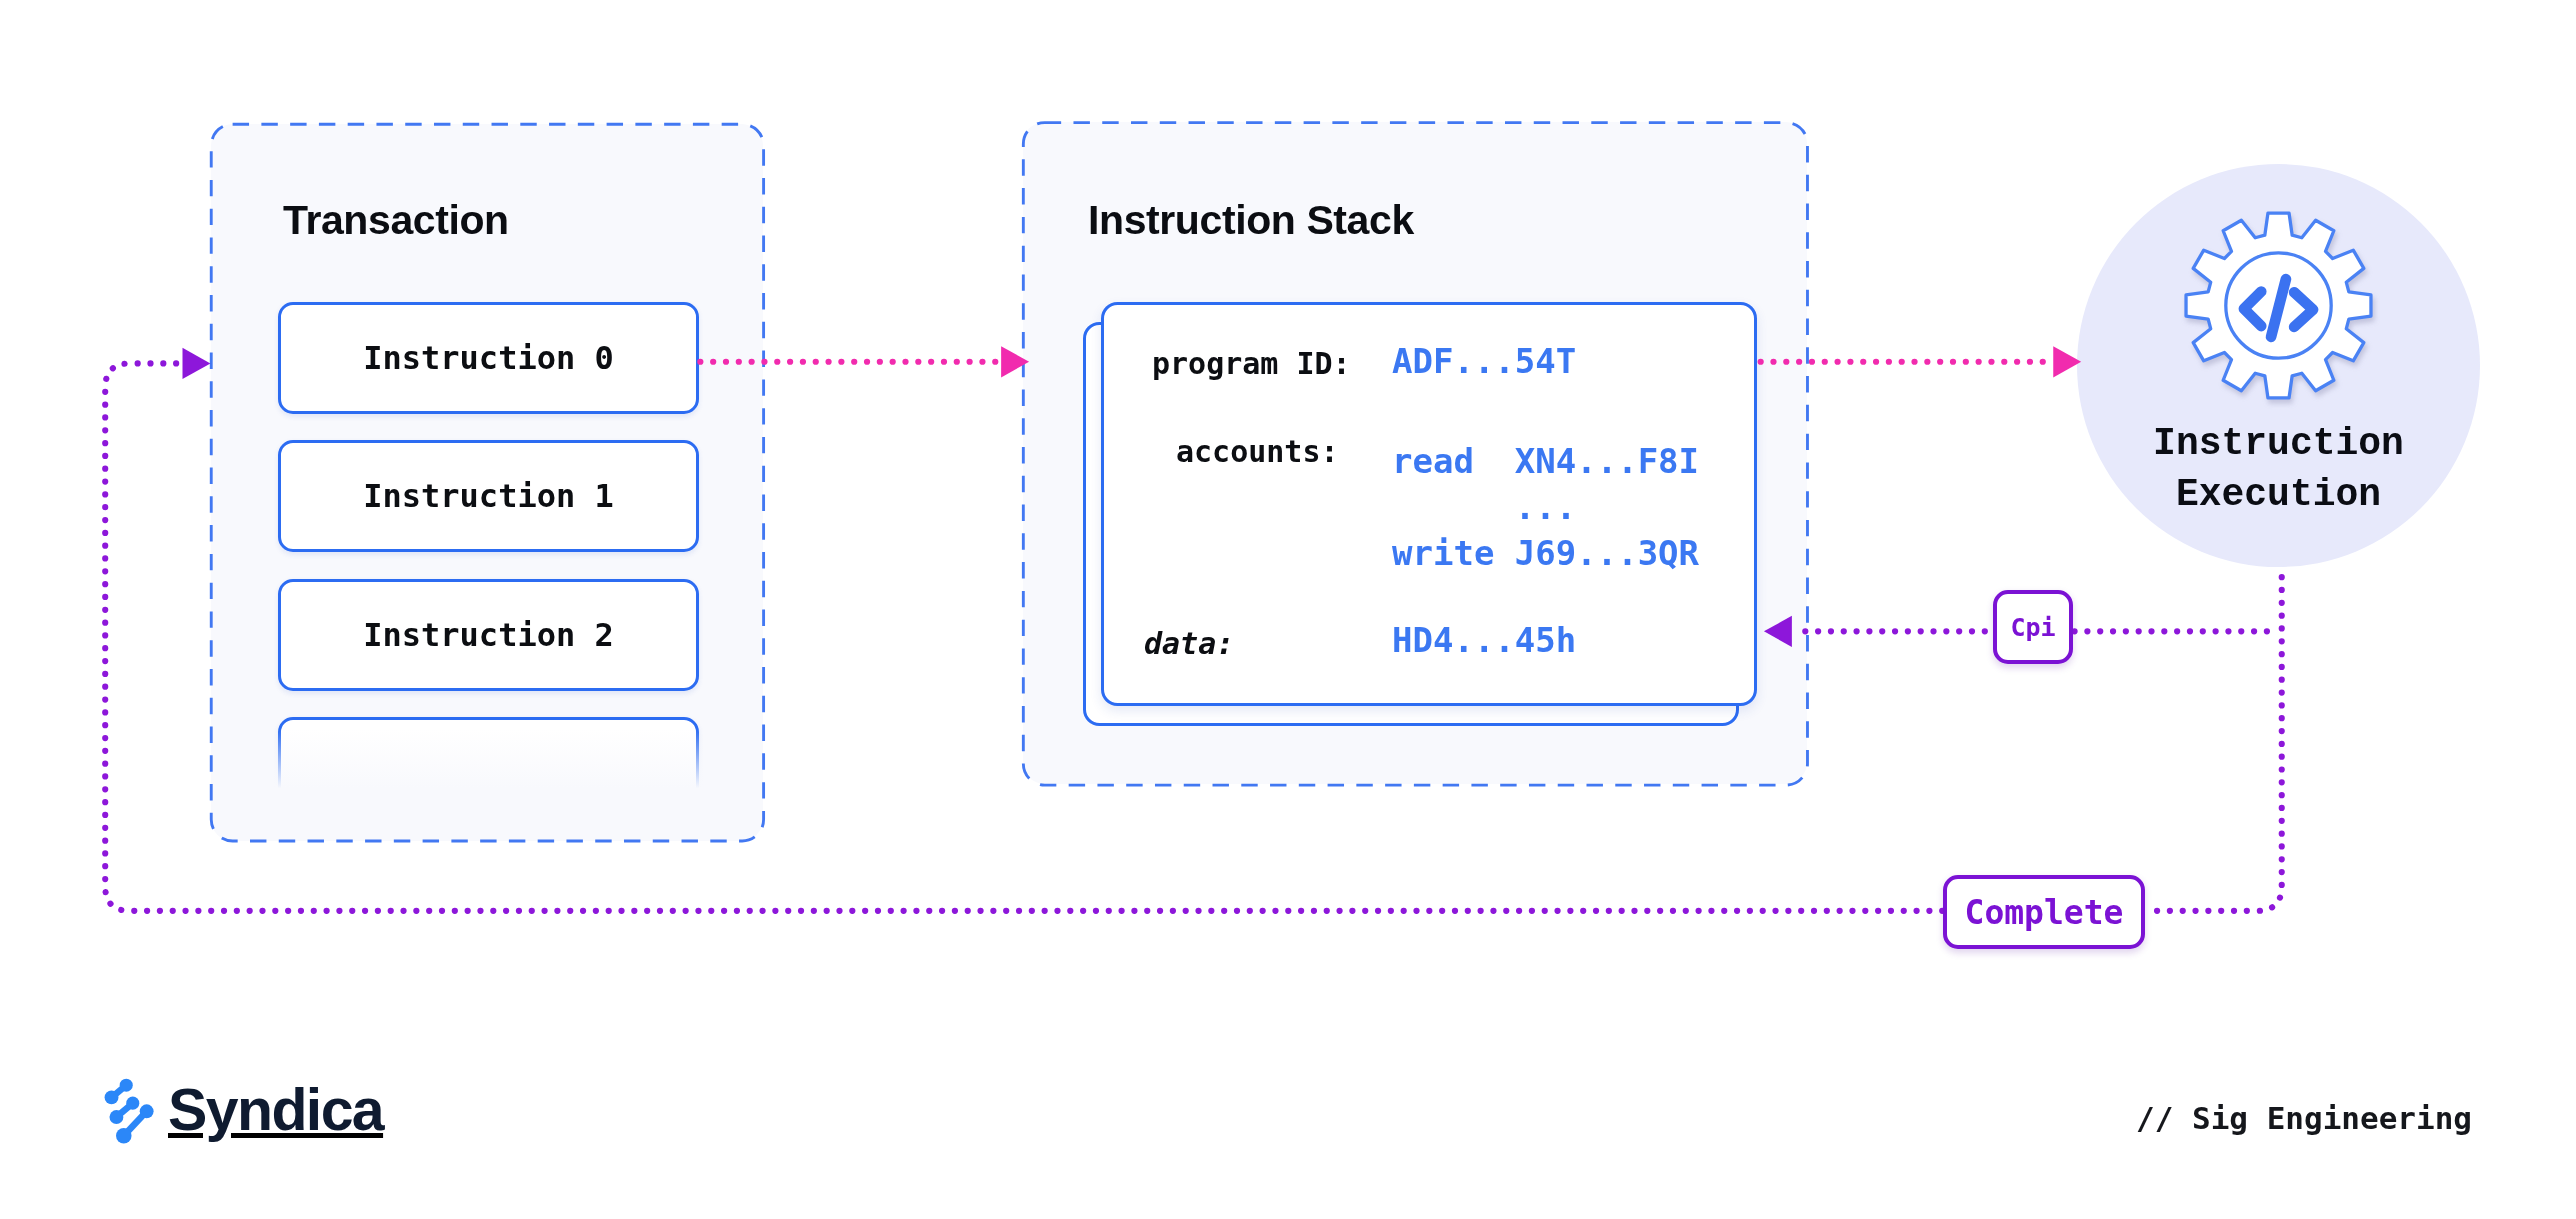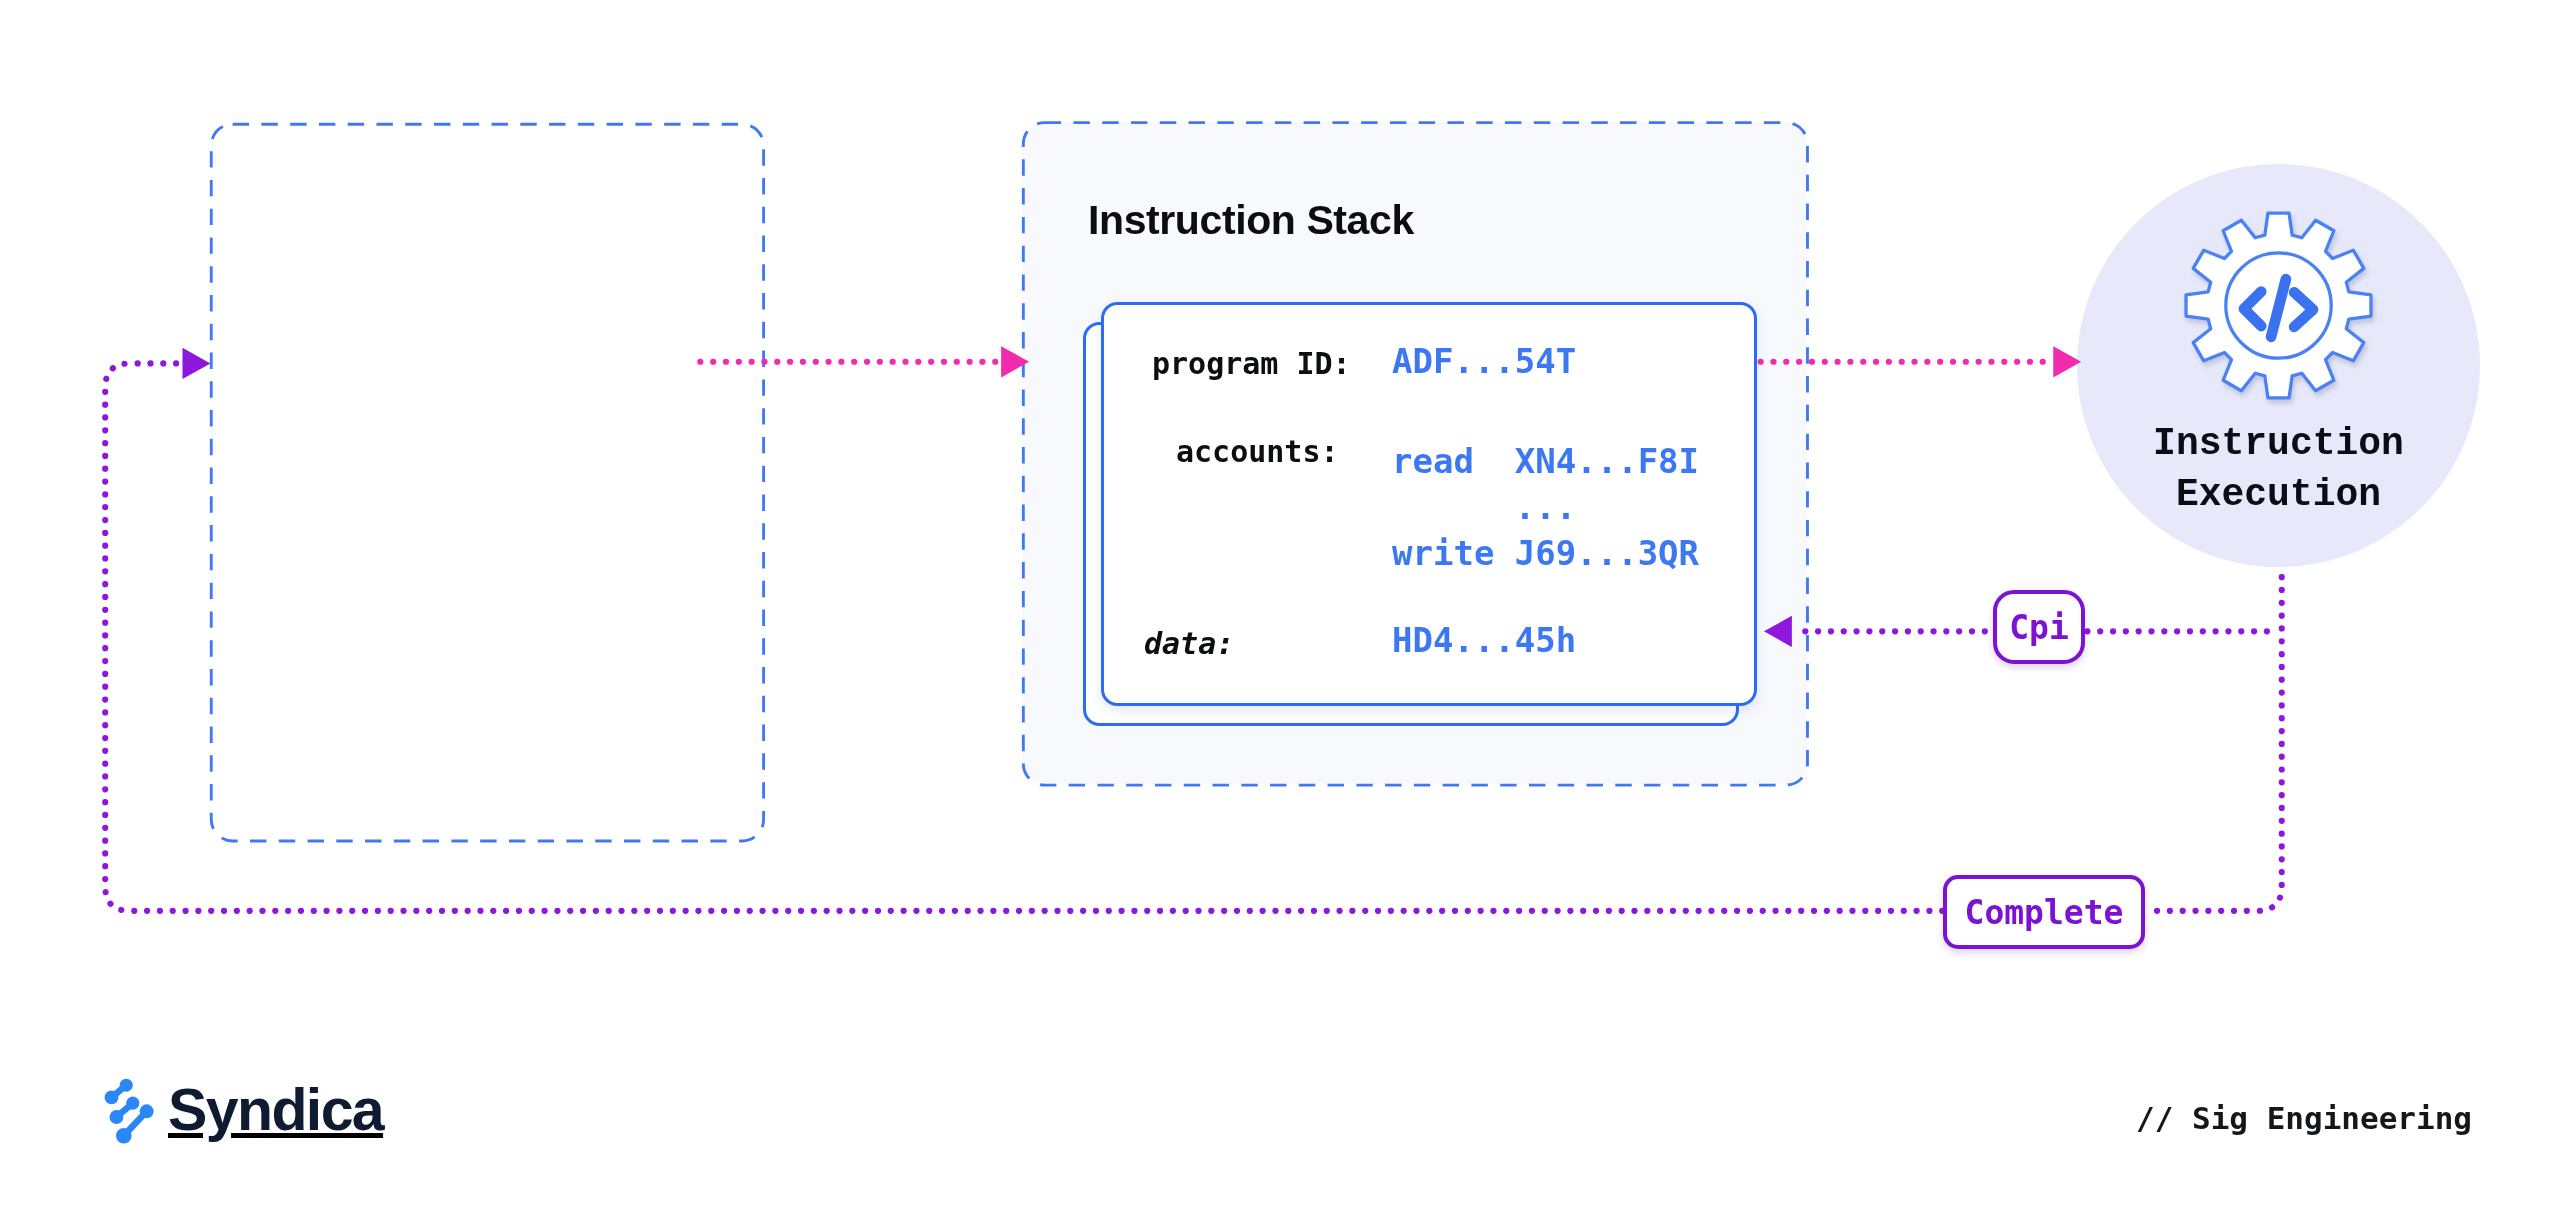--- a/index.html
+++ b/index.html
@@ -60,20 +60,28 @@
   
   .brand{display:flex;align-items:center;gap:13px;z-index:2;}
   .brand-word{font-size:59px;font-weight:700;letter-spacing:-1.6px;color:#0f1b30;line-height:1;}
   .credit{font-family:"DejaVu Sans Mono", monospace;font-weight:bold;font-size:31px;color:#15171c;z-index:2;}
 </style>
 </head>
 <body>
 
 <div id="canvas">
 
+  <div class="abs panel" style="left:211px;top:124px;width:552px;height:717px;position:absolute;">
+    <div class="abs panel-title" style="left:72px;top:73px;">Transaction</div>
+    <div class="abs ibox" style="top:178px;">Instruction 0</div>
+    <div class="abs ibox" style="top:316px;">Instruction 1</div>
+    <div class="abs ibox" style="top:455px;">Instruction 2</div>
+    <div class="abs ibox" style="top:593px;"></div>
+    <div class="abs fade-out"></div>
+  </div>
 
   <div class="abs panel" style="left:1023px;top:122px;width:784px;height:662px;">
     <div class="abs panel-title" style="left:65px;top:75px;">Instruction Stack</div>
   </div>
 
   <div class="abs card" style="left:1083px;top:322px;z-index:2;"></div>
   <div class="abs card card-front" style="left:1101px;top:302px;z-index:3;">
     <div class="abs mono row-label" style="left:48px;top:41px;">program ID:</div>
     <div class="abs mono row-value" style="left:288px;top:38px;line-height:36px;">ADF...54T</div>
     <div class="abs mono row-label" style="left:48px;top:129px;margin-left:24px;">accounts:</div>
@@ -109,21 +117,21 @@
 
     <path class="dotline dot-purple" d="M2776 702 V1078 Q2776 1108 2746 1108 H2612"></path>
 
     <path class="dotline dot-purple" d="M2758 768 H2182"></path>
     <polygon fill="#8d17da" points="2146,768 2180,749 2180,787"></polygon>
 
     <path class="dotline dot-purple" d="M2363 1108 H158 Q128 1108 128 1078 V472 Q128 442 158 442 H232"></path>
     <polygon fill="#8d17da" points="256,442 222,423 222,461"></polygon>
   </svg>
 
-  <div class="abs badge" style="left:1993px;top:590px;width:92px;height:74px;font-size:33px;border-radius:21px;">
+  <div class="abs badge" style="left:1993px;top:590px;width:80px;height:74px;font-size:25px;">
     <span>Cpi</span>
   </div>
   <div class="abs badge" style="left:1943px;top:875px;width:202px;height:74px;font-size:33px;">
     <span>Complete</span>
   </div>
 
   <div class="abs brand" style="left:104px;top:1077px;text-decoration:underline;">
     <svg width="51" height="67" viewBox="0 0 62 82">
       <g stroke="#2b87f8" stroke-width="8" fill="#2b87f8">
         <line x1="9" y1="25" x2="27" y2="10"></line>

